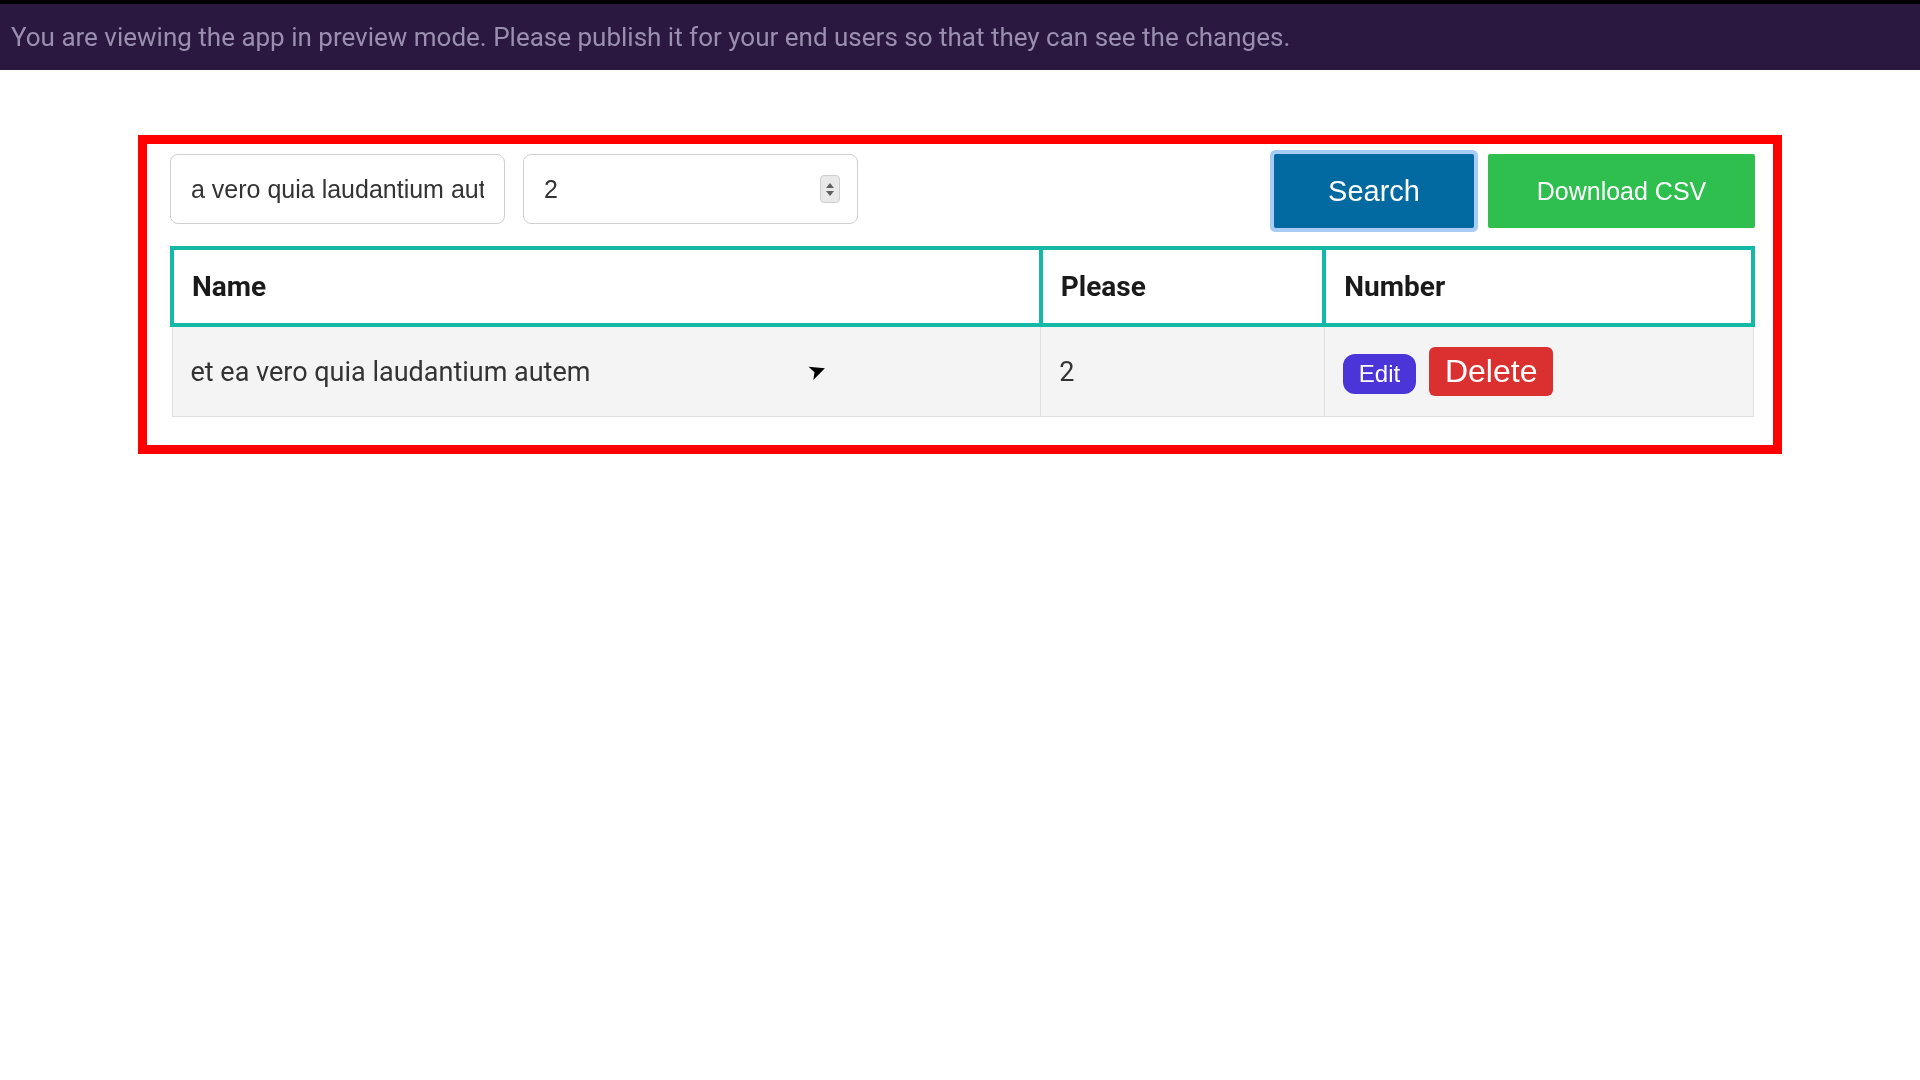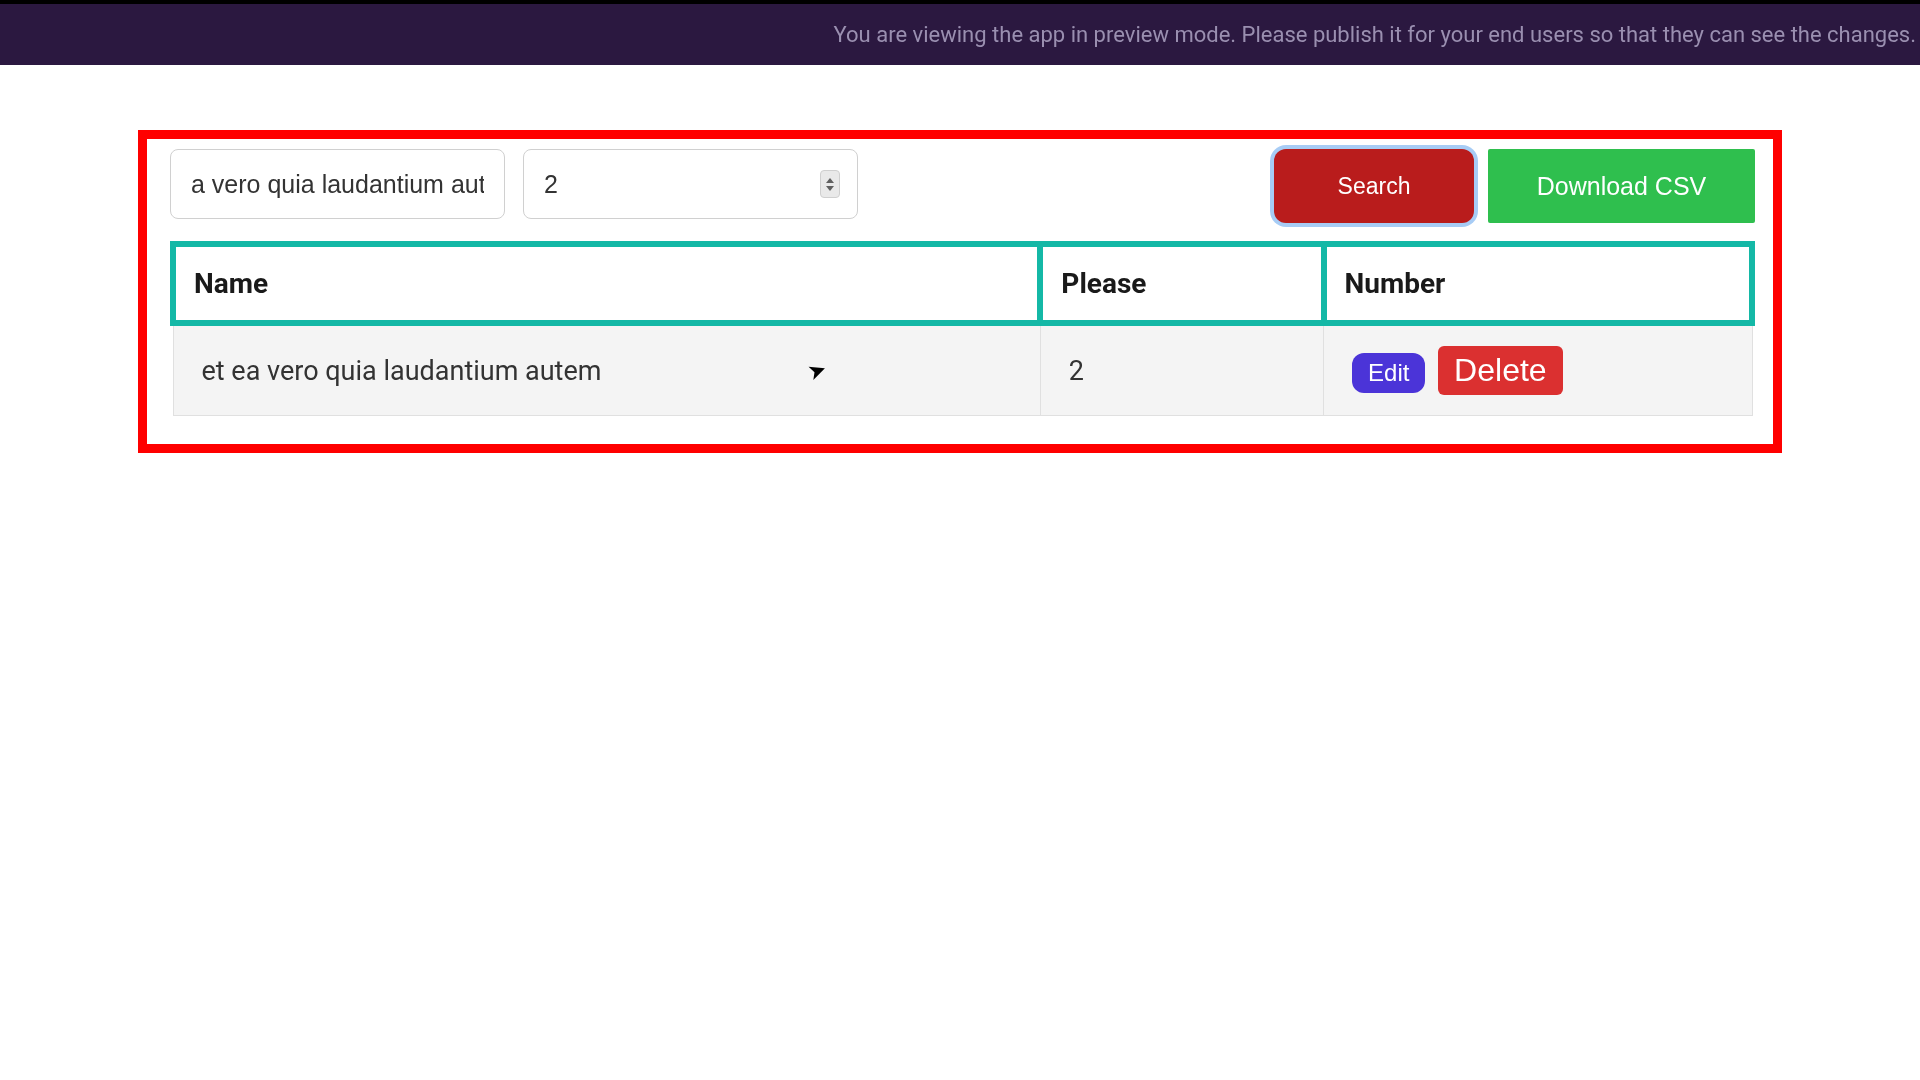--- a/index.html
+++ b/index.html
@@ -12,23 +12,23 @@
     }
     .top-black-bar {
       width: 100%;
       height: 4px;
       background: #000000;
     }
     .preview-banner {
       width: 100%;
       background: #2b1840;
       color: #9a8fb0;
-      font-size: 22px;
-      padding: 18px 4px;
-      text-align: right;
+      font-size: 26px;
+      padding: 18px 11px;
+      text-align: left;
     }
     .content-wrapper {
       padding: 65px 138px 0 138px;
     }
     .highlight-frame {
       border: 9px solid #ff0000;
       padding: 10px 18px 28px 23px;
     }
     .toolbar-row {
       display: flex;
@@ -89,27 +89,27 @@
       border-bottom: 5px solid #606060;
       margin-bottom: 3px;
     }
     .stepper-down {
       border-top: 5px solid #606060;
     }
     .spacer { flex: 1; }
     .search-button {
       width: 200px;
       height: 74px;
-      background: #b91c1c;
+      background: #0369a1;
       color: #ffffff;
       border: none;
-      font-size: 23px;
+      font-size: 29px;
       cursor: pointer;
       box-shadow: 0 0 0 4px rgba(59,143,233,0.45);
-      border-radius: 12px;
+      border-radius: 2px;
     }
     .download-button {
       width: 267px;
       height: 74px;
       background: #2fbf4e;
       color: #ffffff;
       border: none;
       font-size: 25px;
       cursor: pointer;
       border-radius: 2px;
@@ -118,27 +118,27 @@
     .data-table {
       width: 100%;
       border-collapse: collapse;
       border: 1px solid #e0e0e0;
     }
     .data-table th {
       text-align: left;
       font-size: 28px;
       font-weight: 700;
       padding: 20px 18px;
-      border: 6px solid #14b8a6;
+      border: 4px solid #14b8a6;
       background: #fff;
       color: #1a1a1a;
     }
     .data-table td {
       font-size: 27px;
-      padding: 20px 28px;
+      padding: 20px 18px;
       border: 1px solid #e0e0e0;
       color: #333;
       background: #f4f4f4;
       margin-top: 47px;
     }
     .col-name { width: 888px; }
     .col-number { width: 288px; }
     .col-actions { width: 436px; }
     .edit-button {
       background: #4b34d8;

